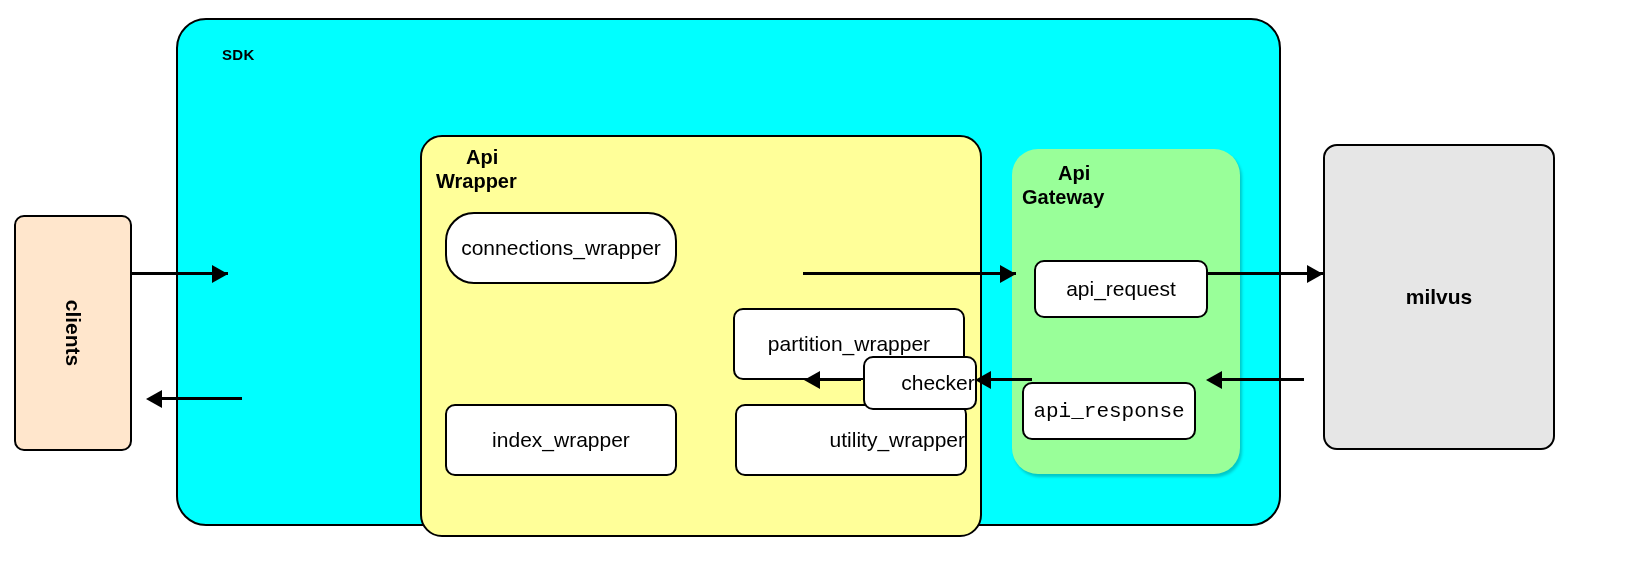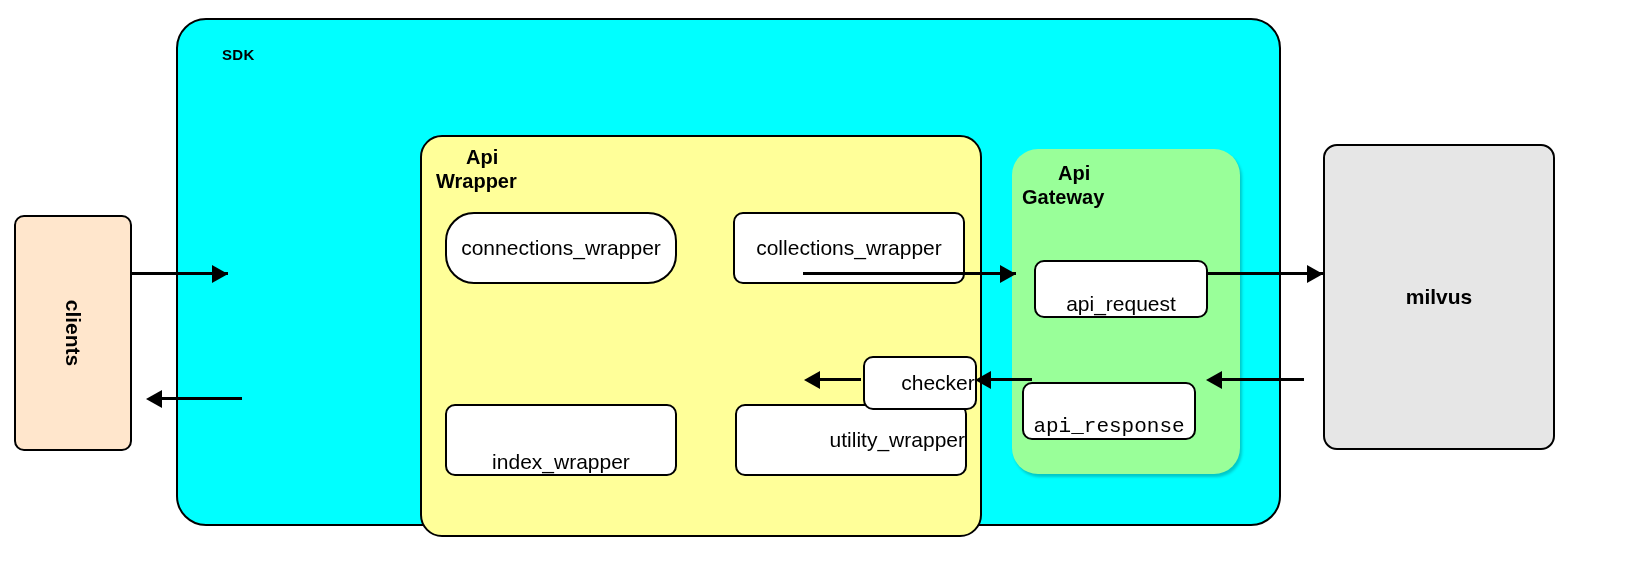--- a/index.html
+++ b/index.html
@@ -116,21 +116,21 @@
     justify-content: center;
   }
 
   
   .gw-cell {
     position: absolute;
     width: 174px;
     height: 58px;
     box-sizing: border-box;
     display: flex;
-    align-items: flex-end;
+    align-items: center;
     justify-content: center;
   }
 
   
   .clients-box {
     left: 14px;
     top: 215px;
     width: 118px;
     height: 236px;
     background: #ffe6cc;
@@ -197,26 +197,26 @@
   <div class="box sdk-container">
     <span class="sdk-label">SDK</span>
 
     <div class="box wrapper-container">
       <span class="wrapper-label">Api
 Wrapper</span>
 
       <div class="wrapper-cell node" style="left:23px;  top:75px;border-radius:29px;">
         <span>connections_wrapper</span>
       </div>
-      <div class="wrapper-cell node" style="left:311px; top:75px;">
-        <span>collections_wrapper</span>
-      </div>
-
-
-      <div class="wrapper-cell node" style="left:23px;  top:267px;align-items:flex-end;">
+
+      <div class="wrapper-cell node" style="left:311px; top:171px;">
+        <span>partition_wrapper</span>
+      </div>
+
+      <div class="wrapper-cell node" style="left:23px;  top:267px;">
         <span>index_wrapper</span>
       </div>
       <div class="wrapper-cell node" style="left:313px; top:267px;justify-content:flex-end;">
         <span>utility_wrapper</span>
       </div>
     </div>
 
     <div class="box checker-box" style="left:685px; top:336px;padding-left:36px;">
       <span>checker</span>
     </div>

